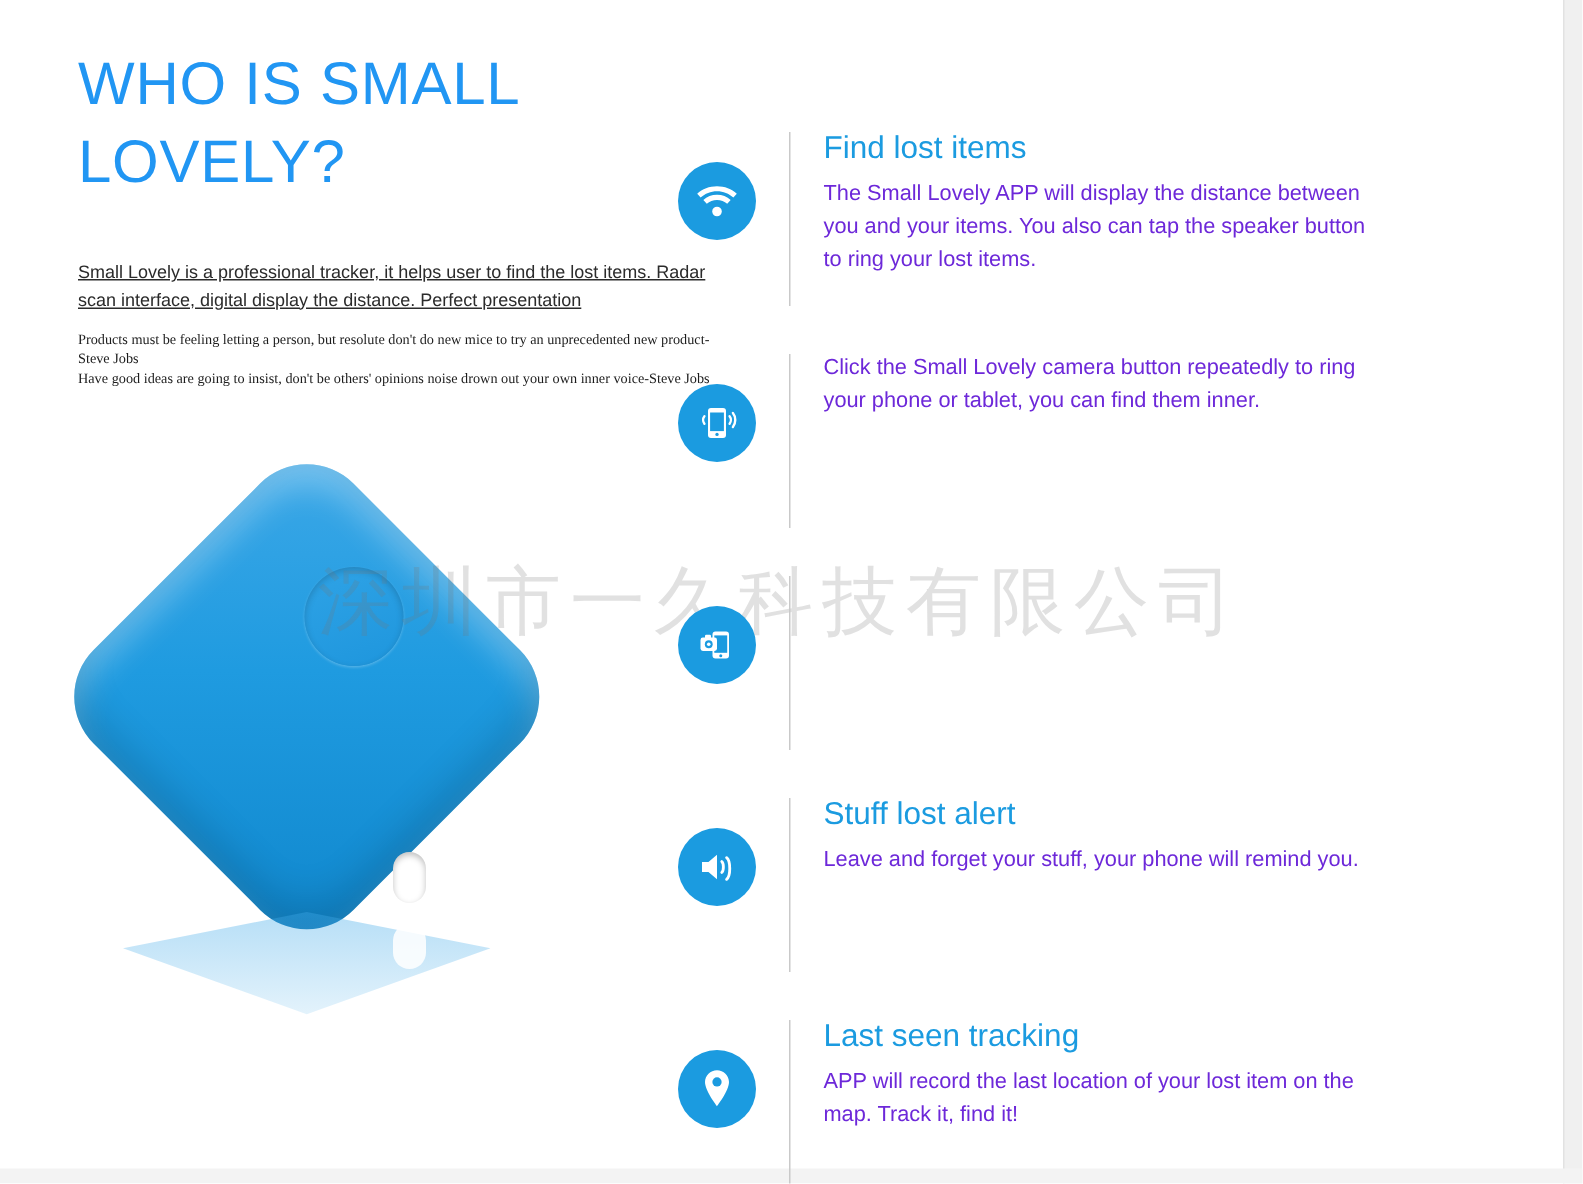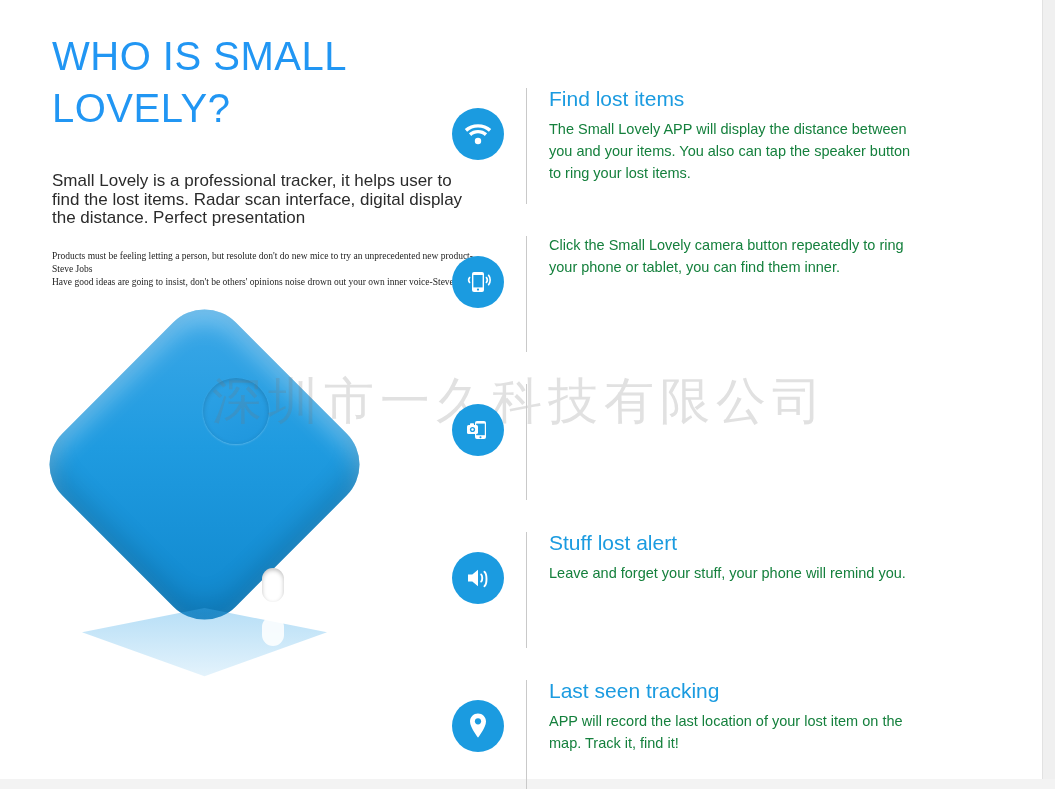--- a/index.html
+++ b/index.html
@@ -51,23 +51,24 @@
     letter-spacing: 0.5px;
   }
   .intro {
     position: absolute;
     left: 52px;
     top: 172px;
     width: 430px;
     color: #2b2b2b;
   }
   .intro .lead {
-    font-size: 17px;
+    font-size: 12px;
     line-height: 18.5px;
-    margin: 0 0 22px 0;
+    margin: 0 0 12px 0;
+    text-decoration: underline;
   }
   .intro .small {
     font-family: "Liberation Serif", serif;
     font-size: 9.5px;
     line-height: 13px;
     margin: 0;
     color: #1c1c1c;
   }
 
   
@@ -193,21 +194,21 @@
     margin: 0 0 6px 0;
     font-size: 21px;
     font-weight: 400;
     color: #1b9be0;
     line-height: 26px;
   }
   .feature p {
     margin: 0;
     font-size: 14.5px;
     line-height: 22px;
-    color: #15803d;
+    color: #6d28d9;
     max-width: 365px;
   }
 </style>
 </head>
 <body>
 
 <div class="page">
 
   <div class="right-strip"></div>
   <div class="bottom-strip"></div>

